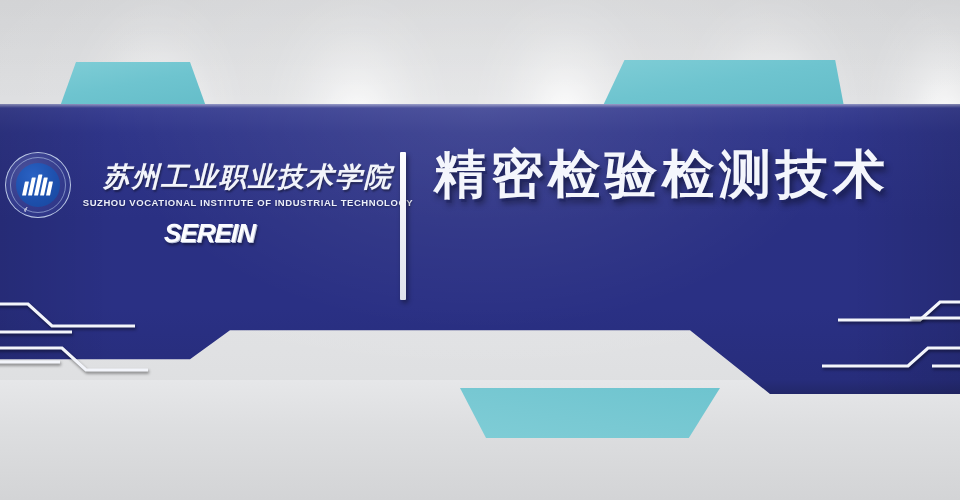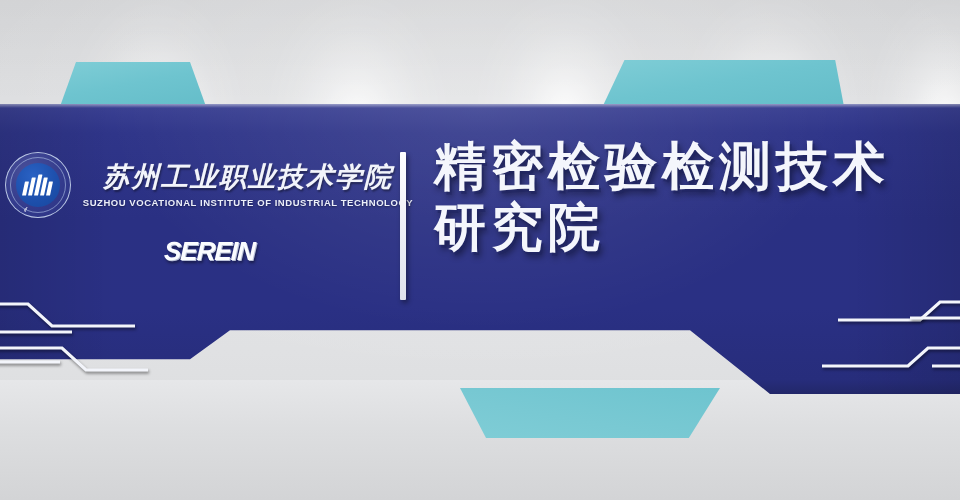--- a/index.html
+++ b/index.html
@@ -101,21 +101,21 @@
   }
 
   
   #content {
     position:absolute; left:0; top:104px; width:960px; height:290px;
     display:flex; align-items:flex-start;
   }
 
   #brand-col {
     width:400px; padding-left:18px; padding-top:48px;
-    display:flex; flex-direction:column; align-items:center; gap:18px;
+    display:flex; flex-direction:column; align-items:center; gap:0;
   }
 
   .uni-row { display:flex; align-items:center; gap:12px; }
 
   
   .emblem { position:relative; width:66px; height:66px; flex:0 0 66px; }
   .emblem .ring-outer {
     position:absolute; inset:0; border-radius:50%;
     border:1.5px solid rgba(210,225,245,.85);
     background:radial-gradient(circle at 35% 30%, #4a5099 0%, #323a8c 60%, #2b3182 100%);
@@ -185,21 +185,21 @@
 
   
   #divider {
     width:6px; height:148px; margin-top:48px; flex:0 0 6px;
     background:linear-gradient(180deg,#ffffff 0%,#eef0f6 50%,#dfe2ec 100%);
     border-radius:1px;
     box-shadow:2px 3px 5px rgba(0,0,0,.42);
   }
 
   
-  #title-col { flex:1; padding-left:28px; padding-top:32px; }
+  #title-col { flex:1; padding-left:28px; padding-top:40px; }
   .title-line {
     font-family:"DejaVu Sans", sans-serif;
     font-size:52px; font-weight:700; color:#f4f6fc;
     letter-spacing:5px; line-height:1.18;
     white-space:nowrap;
     text-shadow:
       2px 3px 0 rgba(30,35,95,.55),
       3px 5px 6px rgba(0,0,0,.45);
   }
 
@@ -274,18 +274,17 @@
       <div class="serein-row">
         <div class="serein-en">SEREIN</div>
       </div>
 
     </div>
 
     <div id="divider"></div>
 
     <div id="title-col">
       <div class="title-line">精密检验检测技术</div>
-      <div class="title-line">研究院</div>
     </div>
 
   </div>
 
 </div>
 
 </body></html>

